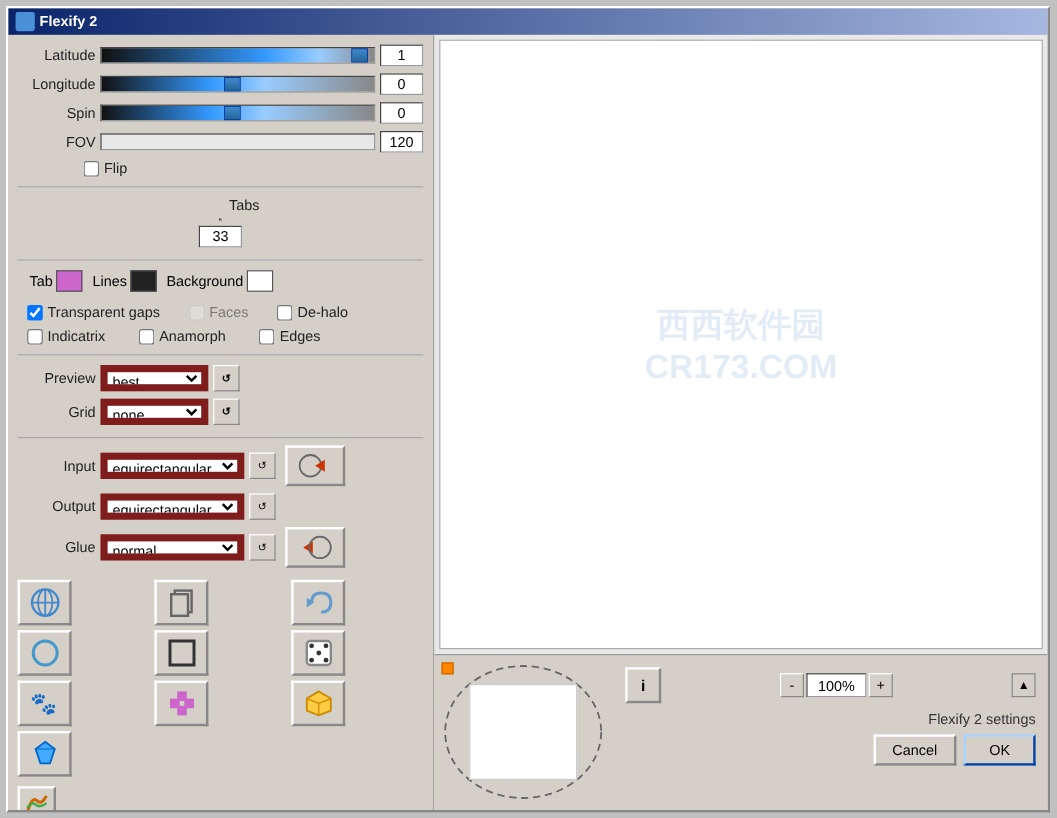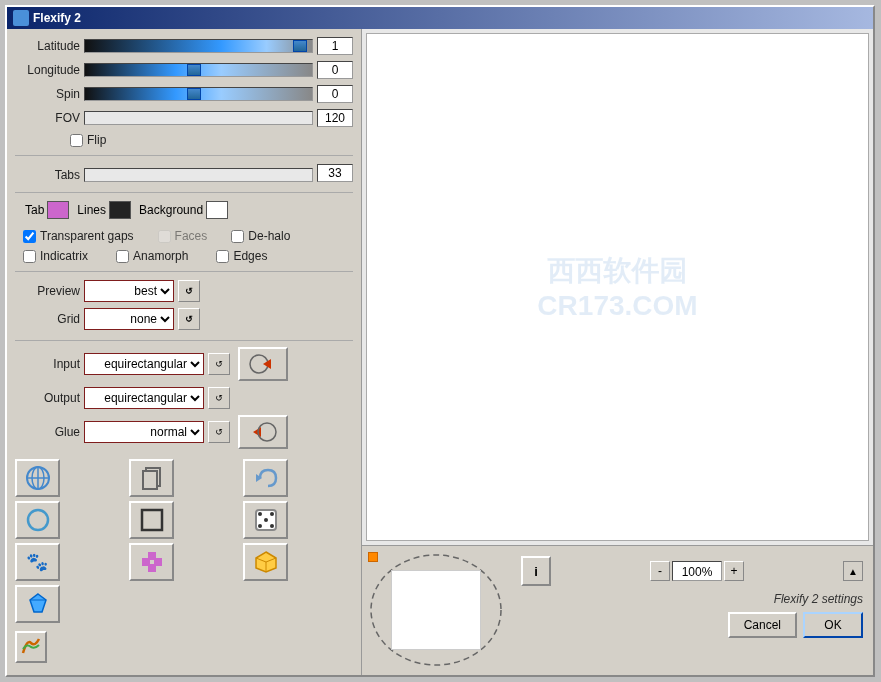--- a/index.html
+++ b/index.html
@@ -221,23 +221,22 @@
     }
     .dropdown-row {
       display: flex;
       align-items: center;
       gap: 4px;
     }
     .dropdown {
       height: 22px;
       font-size: 12px;
       background: white;
-      border: 1px solid #7f1d1d;
+      border: 6px solid #7f1d1d;
       min-width: 90px;
-      text-align: right;
     }
     .small-btn {
       width: 22px;
       height: 22px;
       background: #d4d0c8;
       border: 1px solid #888;
       border-top-color: #fff;
       border-left-color: #fff;
       cursor: pointer;
       display: flex;
@@ -304,22 +303,23 @@
     .fov-track {
       flex: 1;
       height: 14px;
       background: #e8e8e8;
       border: 1px inset #999;
       position: relative;
       min-width: 0;
     }
     .tabs-row {
       display: flex;
-      align-items: flex-end;
-      gap: 4px;
+      align-items: center;
+      gap: 4px;
+      flex-direction: column;
     }
     .tabs-track {
       flex: 1;
       height: 14px;
       background: #e8e8e8;
       border: 1px inset #999;
     }
     .sharpen-thumb {
       position: absolute;
       left: 35%;
@@ -610,21 +610,21 @@
             <div class="zoom-controls">
               <div class="zoom-btn">-</div>
               <div class="zoom-value">100%</div>
               <div class="zoom-btn">+</div>
             </div>
 
             <div style="width:20px; height:20px; background:#d4d0c8; border:1px solid #888; display:flex; align-items:center; justify-content:center; cursor:pointer; font-size:10px;">▲</div>
           </div>
 
           <div style="text-align:right;">
-            <span style="color:#333; font-size:12px;font-style:italic;">Flexify 2 settings</span>
+            <span style="color:#333; font-size:12px;">Flexify 2 settings</span>
           </div>
 
           <div class="action-buttons" style="display:flex; gap:6px; margin-top:auto; justify-content:space-between;padding-left:34px;">
             <button class="btn">Cancel</button>
             <button class="btn btn-ok">OK</button>
           </div>
         </div>
       </div>
     </div>
   </div>

